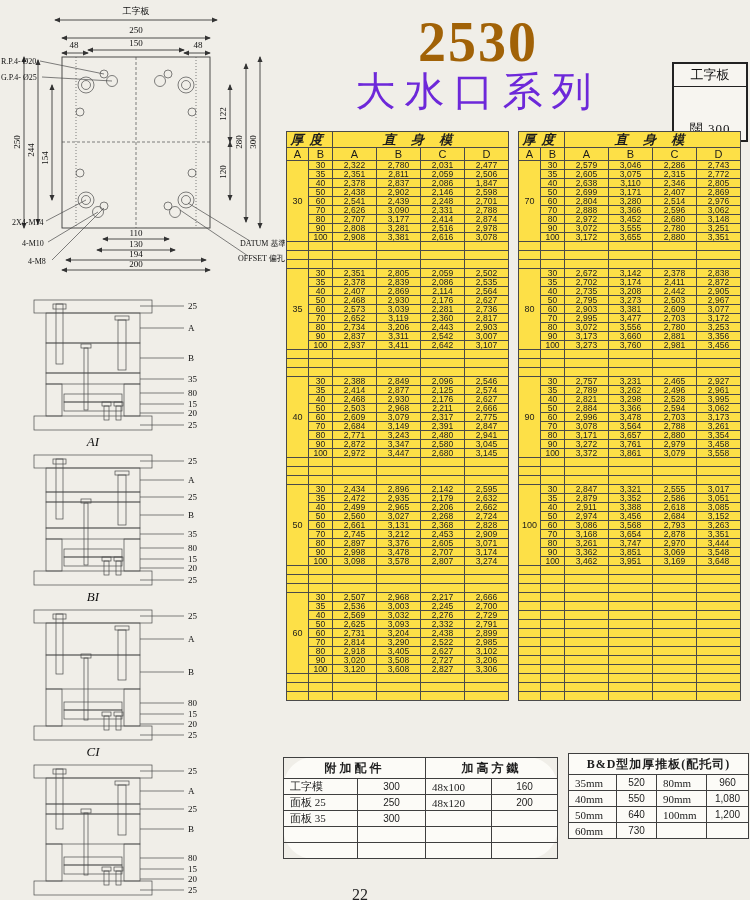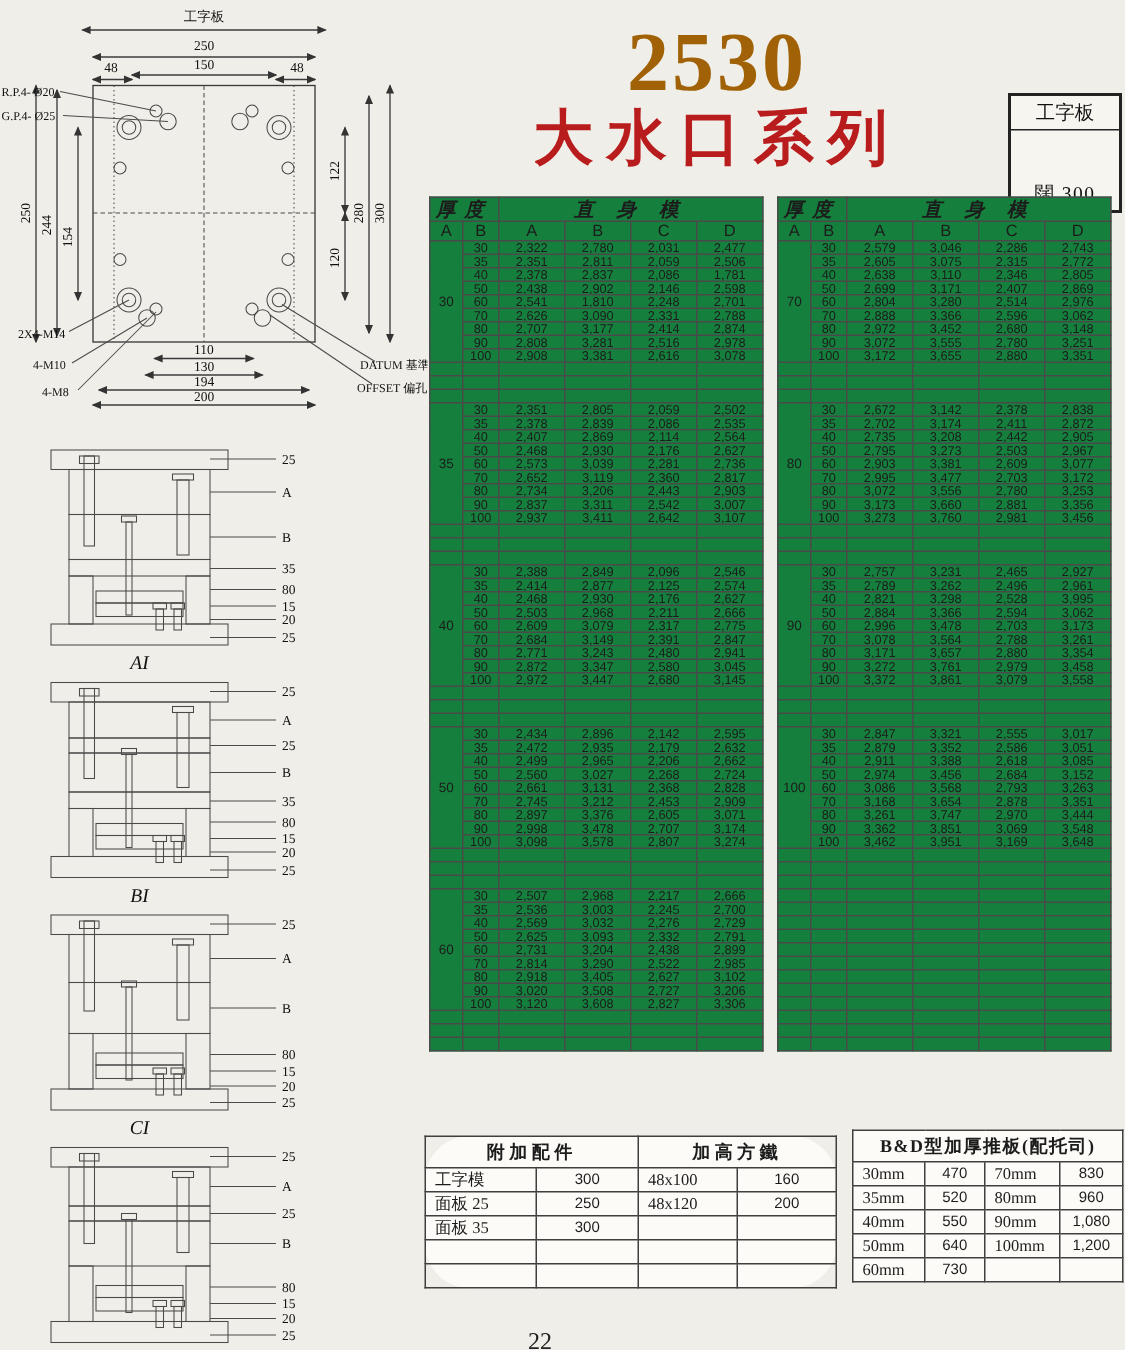--- a/index.html
+++ b/index.html
@@ -1,37 +1,37 @@
 <!DOCTYPE html>
 <html><head>
 <meta charset="utf-8">
 <style>
   html,body{margin:0;padding:0;background:#d8d5cf;}
   .sheet{position:relative;width:750px;height:900px;background:#f0eee8;overflow:hidden;
          font-family:"Liberation Sans",sans-serif;color:#1c1c1c;}
   
   .title-wrap{position:absolute;left:292px;top:14px;width:372px;text-align:center;}
   .title-num{font-family:"Liberation Serif",serif;font-weight:bold;font-size:56px;line-height:56px;letter-spacing:2px;color:#a16207;}
-  .title-series{font-family:"Liberation Serif",serif;font-weight:bold;font-size:40px;line-height:44px;letter-spacing:9px;color:#b91c1c;white-space:nowrap;}
+  .title-series{font-family:"Liberation Serif",serif;font-weight:normal;font-size:40px;line-height:44px;letter-spacing:9px;color:#6d28d9;white-space:nowrap;}
   .spec-box{position:absolute;left:672px;top:62px;width:72px;border:2px solid #222;background:#f7f5f0;
             font-family:"Liberation Serif",serif;font-size:13px;color:#111;text-align:center;}
   .spec-box .r1{border-bottom:1px solid #222;padding:2px 0;}
   .spec-box .r2{padding:2px 0;letter-spacing:1px;margin-top:31px;}
   
   svg{display:block;}
   .ln{stroke:#3b3b3b;stroke-width:0.9;fill:none;}
   .thin{stroke:#4a4a4a;stroke-width:0.7;fill:none;}
   .dash{stroke-dasharray:3 2;}
   .dot{stroke-dasharray:1 2;}
   .dimtxt{font:9px "Liberation Serif",serif;fill:#111;}
   .calltxt{font:8px "Liberation Serif",serif;fill:#111;}
   .dlabel{font:9px "Liberation Serif",serif;fill:#111;}
   .dname{font:italic 13px "Liberation Serif",serif;fill:#111;}
   
-  table.spec{position:absolute;border-collapse:collapse;background:#15803d;table-layout:fixed;}
+  table.spec{position:absolute;border-collapse:collapse;background:#fde047;table-layout:fixed;}
   table.spec th,table.spec td{border:1px solid #4a4a4a;text-align:center;padding:0;
       font-size:8.5px;line-height:8px;height:8px;overflow:hidden;white-space:nowrap;}
   table.spec th.hcn{font-family:"Liberation Serif",serif;font-style:italic;font-size:13px;height:15px;line-height:15px;letter-spacing:6px;font-weight:bold;}
   table.spec th.hab{font-size:11px;height:12px;line-height:12px;font-weight:normal;}
   table.spec td.acell{font-size:9px;}
   
   table.bot{position:absolute;border-collapse:collapse;background:#fcfbf7;table-layout:fixed;}
   table.bot th,table.bot td{border:1px solid #3f3f3f;text-align:center;padding:0 2px;white-space:nowrap;overflow:hidden;}
   table.bot th{font-family:"Liberation Serif",serif;font-size:12px;height:20px;font-weight:bold;letter-spacing:3px;}
   table.bot td{font-size:10px;height:15px;}
@@ -336,33 +336,33 @@
           <td>2,351</td>
           <td>2,811</td>
           <td>2,059</td>
           <td>2,506</td>
         </tr>
         <tr>
           <td>40</td>
           <td>2,378</td>
           <td>2,837</td>
           <td>2,086</td>
-          <td>1,781</td>
+          <td>1,847</td>
         </tr>
         <tr>
           <td>50</td>
           <td>2,438</td>
           <td>2,902</td>
           <td>2,146</td>
           <td>2,598</td>
         </tr>
         <tr>
           <td>60</td>
           <td>2,541</td>
-          <td>1,810</td>
+          <td>2,439</td>
           <td>2,248</td>
           <td>2,701</td>
         </tr>
         <tr>
           <td>70</td>
           <td>2,626</td>
           <td>3,090</td>
           <td>2,331</td>
           <td>2,788</td>
         </tr>
@@ -1312,26 +1312,20 @@
         <col style="width:50px">
         <col style="width:42px">
       </colgroup>
     <thead>
       <tr>
         <th colspan="4" style="letter-spacing:1px;">B&amp;D型加厚推板(配托司)</th>
       </tr>
     </thead>
   <tbody>
         <tr>
-          <td class="itm">30mm</td>
-          <td>470</td>
-          <td class="itm">70mm</td>
-          <td>830</td>
-        </tr>
-        <tr>
           <td class="itm">35mm</td>
           <td>520</td>
           <td class="itm">80mm</td>
           <td>960</td>
         </tr>
         <tr>
           <td class="itm">40mm</td>
           <td>550</td>
           <td class="itm">90mm</td>
           <td>1,080</td>

